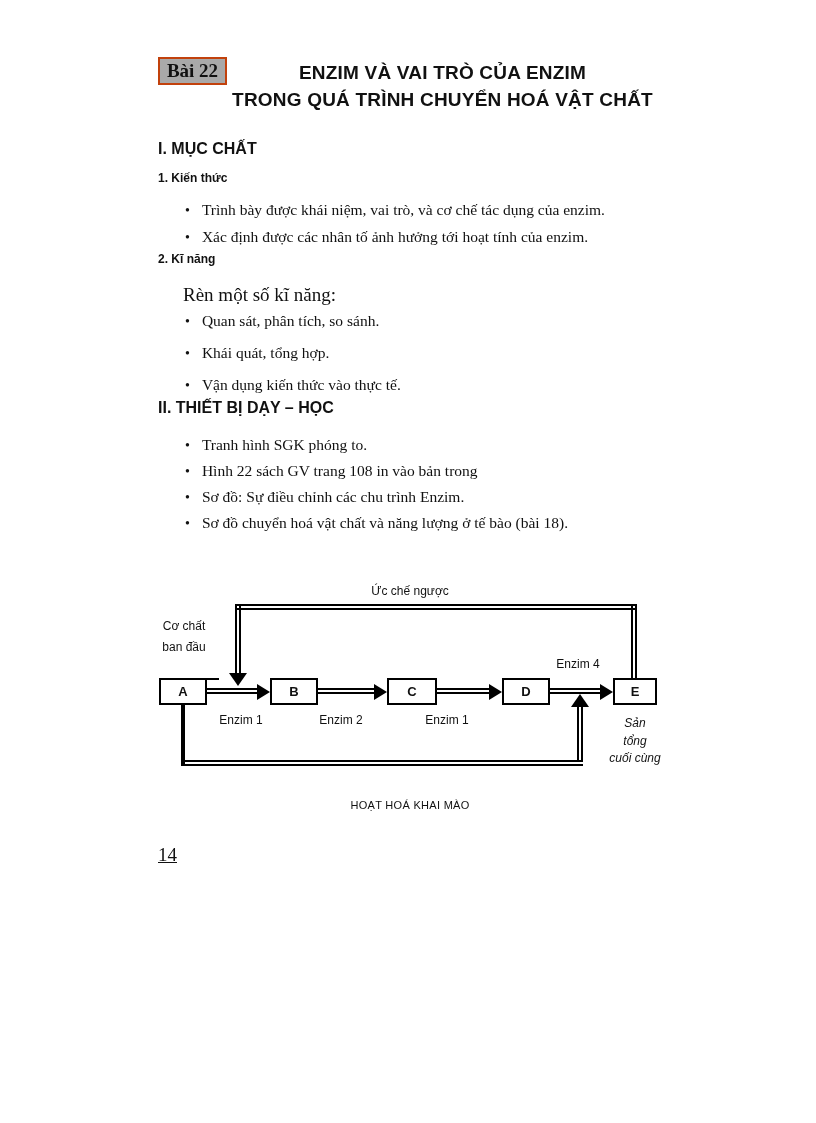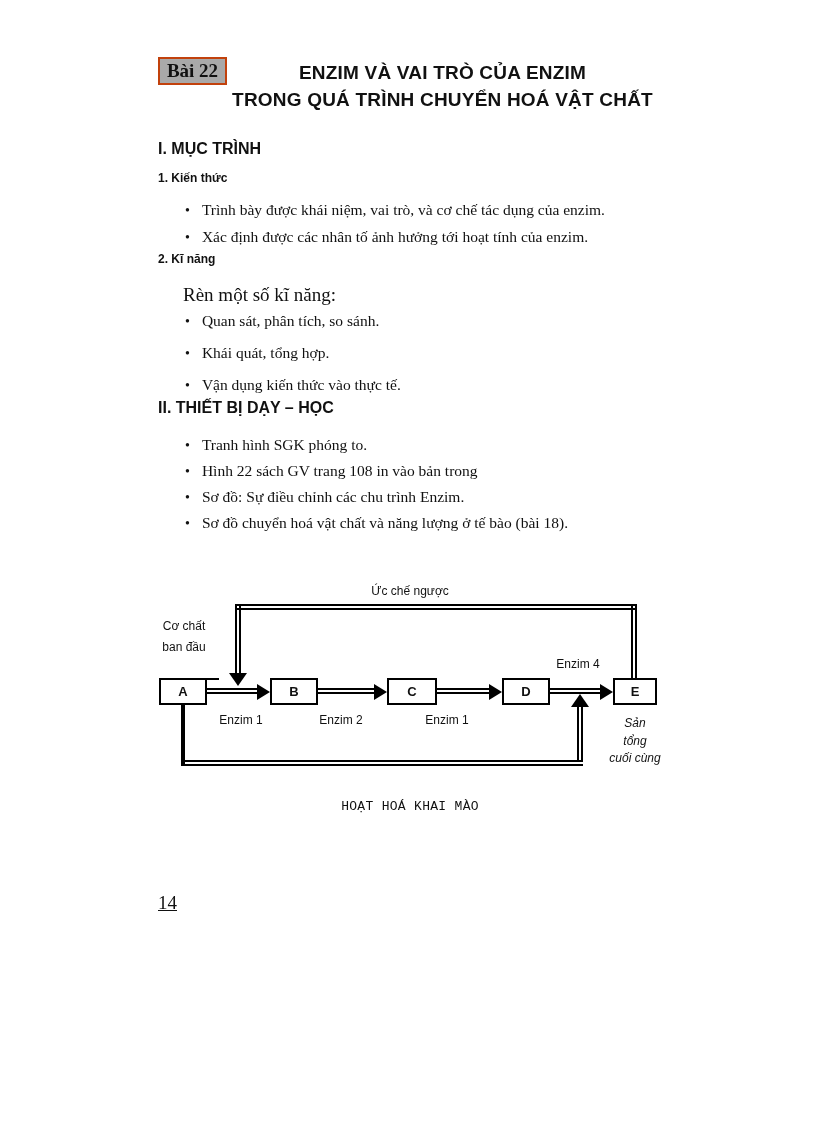--- a/index.html
+++ b/index.html
@@ -30,32 +30,32 @@
   .dbox{
     position:absolute;width:48px;height:27px;box-sizing:border-box;
     border:2px solid #000;background:#fff;text-align:center;
     font-family:"Liberation Sans",sans-serif;font-weight:bold;font-size:13px;line-height:23px;
     z-index:3;
   }
   .arr-r{position:absolute;width:0;height:0;border-left:13px solid #000;border-top:8px solid transparent;border-bottom:8px solid transparent;z-index:2;}
   .arr-d{position:absolute;width:0;height:0;border-top:13px solid #000;border-left:9px solid transparent;border-right:9px solid transparent;z-index:2;}
   .arr-u{position:absolute;width:0;height:0;border-bottom:13px solid #000;border-left:9px solid transparent;border-right:9px solid transparent;z-index:2;}
   .dlabel{position:absolute;font-family:"Liberation Sans",sans-serif;font-size:12px;text-align:center;}
-  .caption{position:absolute;font-family:Liberation Mono, monospace;font-size:13px;font-weight:500;text-align:center;letter-spacing:.3px;}
+  .caption{position:absolute;font-family:Liberation Sans, sans-serif;font-size:11px;font-weight:500;text-align:center;letter-spacing:.3px;}
 </style>
 </head>
 <body>
 
 <div class="page">
 
   <div class="abs badge">Bài 22</div>
   <div class="abs title sans" style="left:220px;top:89px;width:445px;">TRONG QUÁ TRÌNH CHUYỂN HOÁ VẬT CHẤT</div>
   <div class="abs title sans" style="left:230px;top:62px;width:425px;">ENZIM VÀ VAI TRÒ CỦA ENZIM</div>
 
-  <div class="abs h1" style="left:158px;top:140px;">I. MỤC TRÌNH</div>
+  <div class="abs h1" style="left:158px;top:140px;">I. MỤC CHẤT</div>
   <div class="abs h2" style="left:158px;top:171px;">1. Kiến thức</div>
 
   <div class="abs bullet" style="left:185px;top:201px;">
     <span class="dot">•</span>
     <span>Trình bày được khái niệm, vai trò, và cơ chế tác dụng của enzim.</span>
   </div>
   <div class="abs bullet" style="left:185px;top:228px;">
     <span class="dot">•</span>
     <span>Xác định được các nhân tố ảnh hưởng tới hoạt tính của enzim.</span>
   </div>
@@ -139,15 +139,15 @@
     </div>
 
     <div class="thick-v" style="left:181px;top:689px;height:61px;"></div>
     <div class="dl-h" style="left:181px;top:744px;width:402px;"></div>
     <div class="dl-v" style="left:577px;top:691px;height:53px;"></div>
     <div class="arr-u" style="left:571px;top:678px;"></div>
 
     <div class="caption" style="left:310px;top:783px;width:200px;">HOẠT HOÁ KHAI MÀO</div>
   </div>
 
-  <div class="abs body-line" style="left:158px;top:892px;text-decoration:underline;">14</div>
+  <div class="abs body-line" style="left:158px;top:844px;text-decoration:underline;">14</div>
 
 </div>
 
 </body></html>

